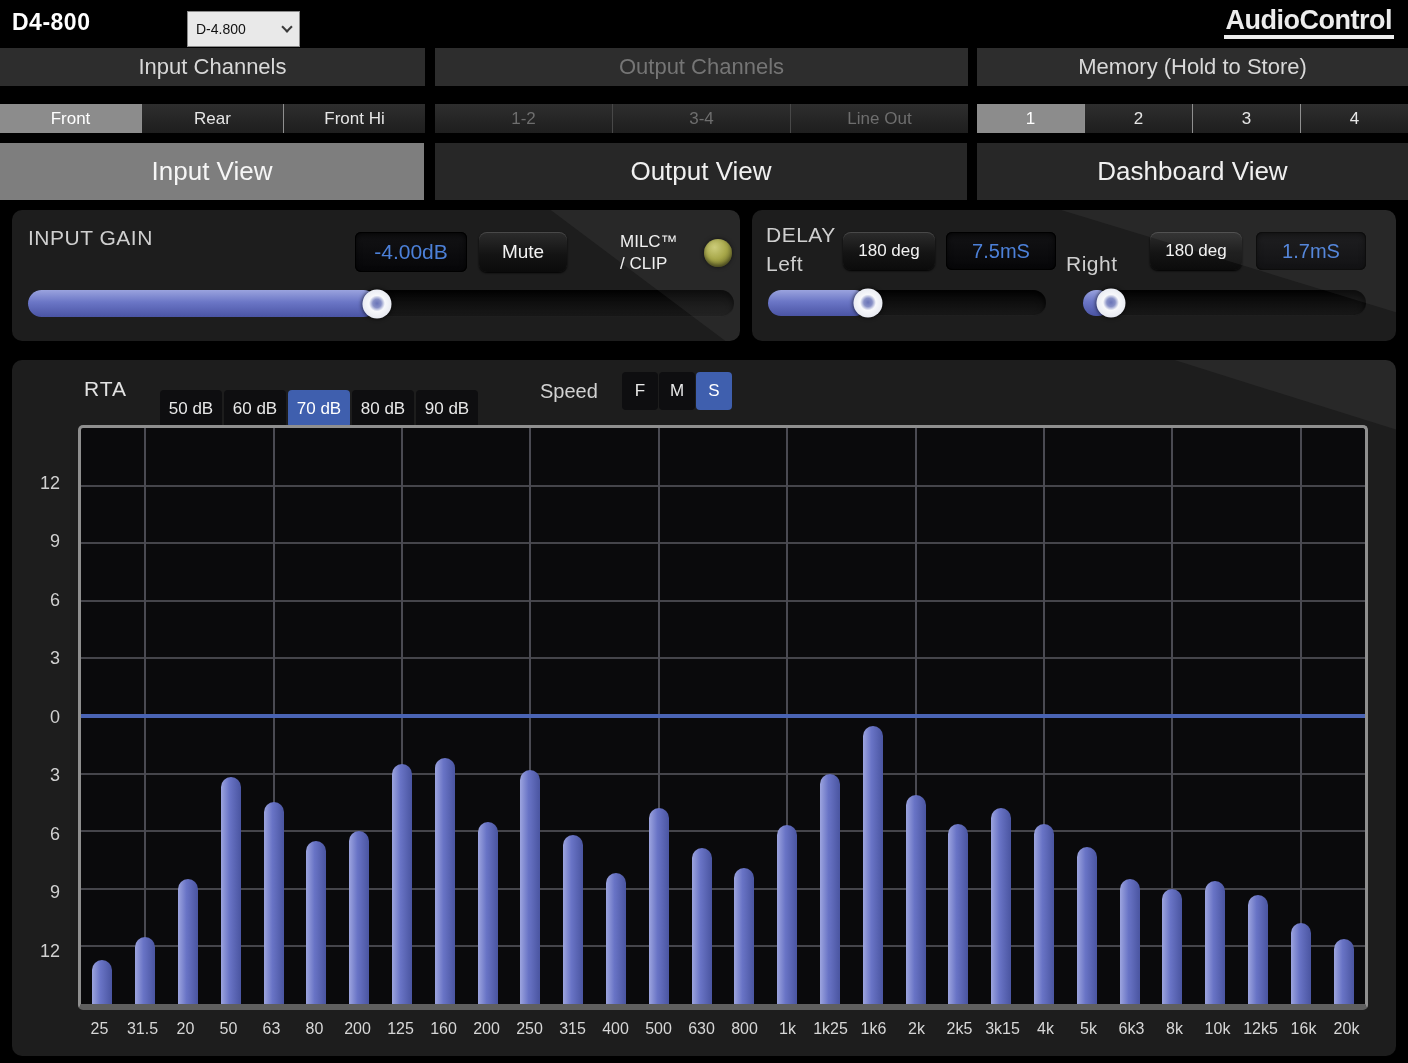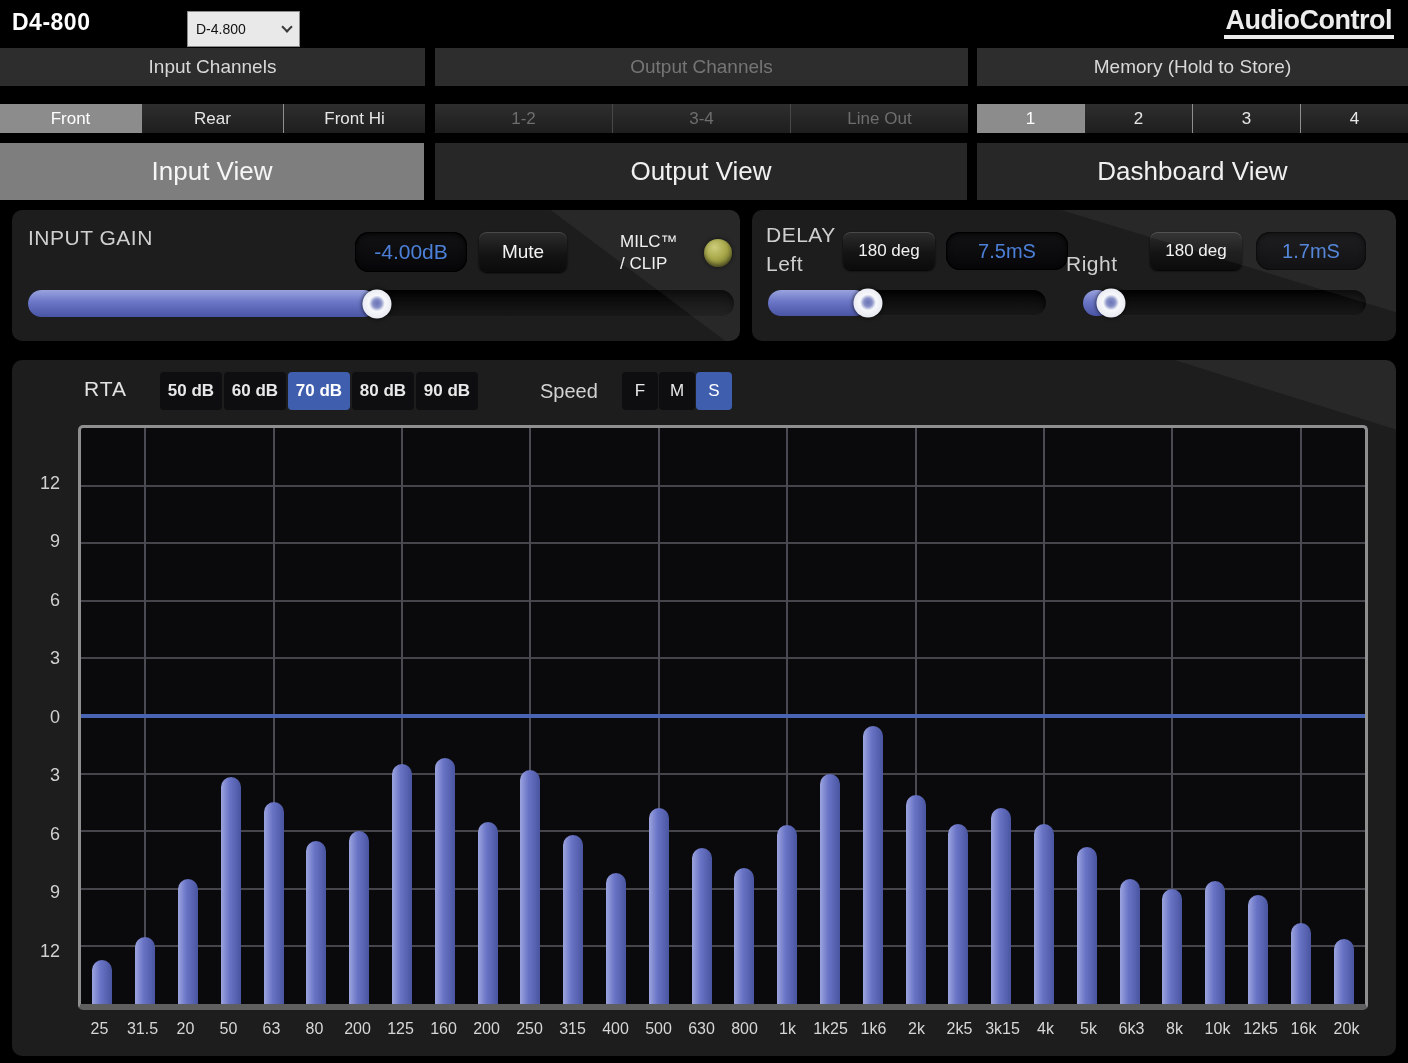--- a/index.html
+++ b/index.html
@@ -15,21 +15,21 @@
   .chev { width:8px; height:8px; border-right:2px solid #3a3a3a; border-bottom:2px solid #3a3a3a;
           transform:rotate(45deg); margin-top:-4px; }
   .logo { position:absolute; right:14px; top:6px; font-size:27px; font-weight:bold; color:#ececec;
           letter-spacing:-0.5px; border-bottom:4px solid #ececec; padding:0 2px 1px; line-height:1.05; }
 
   
   .section { position:absolute; top:48px; }
   .sec-input  { left:0;     width:425px; }
   .sec-output { left:435px; width:533px; }
   .sec-memory { left:977px; width:431px; }
-  .section-header { height:38px; background:#2d2d2d; color:#d8d8d8; font-size:19px;
+  .section-header { height:38px; background:#2d2d2d; color:#d8d8d8; font-size:22px;
                     display:flex; align-items:center; justify-content:center; }
   .sec-output .section-header { color:#757575; }
   .btn-row { display:flex; height:45px; margin-top:2px; }
   .chan-btn { flex:1; background:linear-gradient(#2e2e2e,#1e1e1e); color:#e6e6e6; font-size:17px;
               display:flex; align-items:center; justify-content:center; border-right:1px solid #8f8f8f; cursor:default;margin-top:16px; }
   .btn-row .chan-btn:last-child { border-right:none; }
   .chan-btn.sel { background:#8c8c8c; color:#fff; }
   .sec-output .chan-btn { color:#6e6e6e; border-right:1px solid #484848; }
 
   
@@ -42,21 +42,21 @@
   
   .panel { position:absolute; background:#1d1d1d; border-radius:10px; }
   .panel::after { content:""; position:absolute; inset:0; border-radius:10px; pointer-events:none;
                   background:rgba(255,255,255,0.05); clip-path:var(--sheen); }
   .panel-gain  { left:12px;  top:210px; width:728px;  height:131px; --sheen:polygon(74% 0, 100% 0, 100% 100%, 98% 100%); }
   .panel-delay { left:752px; top:210px; width:644px;  height:131px; --sheen:polygon(48% 0, 100% 0, 100% 78%); }
   .panel-rta   { left:12px;  top:360px; width:1384px; height:696px; --sheen:polygon(84% 0, 100% 0, 100% 10%); }
 
   .panel-label { position:absolute; font-size:21px; color:#cfcfcf; letter-spacing:.5px; }
 
-  .value-box { position:absolute; background:linear-gradient(#131315,#060608); border-radius:14px;
+  .value-box { position:absolute; background:linear-gradient(#131315,#060608); border-radius:6px;
                box-shadow:inset 0 2px 6px rgba(0,0,0,.95), inset 0 0 0 1px #000;
                display:flex; align-items:center; justify-content:center;
                color:#4c80d8; font-size:21px; }
   .dark-btn { position:absolute; background:linear-gradient(#2c2c2c 0%,#141414 55%,#0b0b0b 100%);
               border-radius:8px; box-shadow:inset 0 1px 0 rgba(255,255,255,.14), 0 1px 2px #000;
               display:flex; align-items:center; justify-content:center; color:#f2f2f2; font-size:19px; cursor:default; }
 
   
   .slider { position:absolute; height:27px; background:linear-gradient(#050505,#191919); border-radius:14px;
             box-shadow:inset 0 3px 6px rgba(0,0,0,.85), inset 0 -1px 0 rgba(255,255,255,.05); cursor:default; }
@@ -66,21 +66,21 @@
                   background:radial-gradient(circle at 50% 48%, #6a74b8 0%, #8790c6 20%, #f7f8fb 38%, #e9ebf2 68%, #aab0c2 100%);
                   box-shadow:0 0 4px rgba(0,0,0,.9); }
 
   .led { position:absolute; width:28px; height:28px; border-radius:50%;
          background:radial-gradient(circle at 38% 30%, #caca74 0%, #a3a340 45%, #6e6e22 80%, #3f3f10 100%);
          box-shadow:0 0 4px rgba(0,0,0,.8), inset 0 -2px 4px rgba(0,0,0,.5); }
   .milc { position:absolute; font-size:17px; color:#f0f0f0; line-height:1.3; }
 
   
   .rta-title { position:absolute; left:72px; top:17px; font-size:21px; color:#e2e2e2; letter-spacing:1px; }
-  .db-group { position:absolute; left:148px; top:12px; display:flex; gap:2px;font-weight:bold; }
+  .db-group { position:absolute; left:148px; top:30px; display:flex; gap:2px; }
   .rta-btn { width:62px; height:38px; background:#0e0e10; border-radius:4px; color:#e8e8e8; font-size:17px;
              display:flex; align-items:center; justify-content:center; cursor:default; }
   .rta-btn.sel { background:#3f5fae; color:#fff; }
   .speed-label { position:absolute; left:528px; top:20px; font-size:20px; color:#d2d2d2; }
   .speed-group { position:absolute; left:610px; top:12px; display:flex; gap:1px; }
   .speed-group .rta-btn { width:36px; }
 
   
   .y-axis { position:absolute; left:0; top:65px; width:56px; height:585px; }
   .y-tick { position:absolute; right:8px; width:40px; text-align:right; font-size:18px; color:#d0d0d0; }
@@ -151,21 +151,21 @@
     <div class="slider" style="left:16px; top:80px; width:706px;">
       <div class="slider-fill" style="width: 49.4%;"></div>
       <div class="slider-thumb" style="left: 49.4%;"></div>
     </div>
   </div>
 
   <div class="panel panel-delay">
     <div class="panel-label" style="left:14px; top:13px;">DELAY</div>
     <div class="panel-label" style="left:14px; top:42px;">Left</div>
     <div class="dark-btn" style="left:91px; top:22px; width:92px; height:38px; font-size:17px;">180 deg</div>
-    <div class="value-box" style="left:194px; top:22px; width:122px; height:38px; font-size:20px;">7.5mS</div>
+    <div class="value-box" style="left:194px; top:22px; width:110px; height:38px; font-size:20px;">7.5mS</div>
     <div class="panel-label" style="left:314px; top:42px;">Right</div>
     <div class="dark-btn" style="left:398px; top:22px; width:92px; height:38px; font-size:17px;">180 deg</div>
     <div class="value-box" style="left:504px; top:22px; width:110px; height:38px; font-size:20px;">1.7mS</div>
     <div class="slider" style="left:16px; top:80px; width:278px; height:26px;">
       <div class="slider-fill" style="width: 36%;"></div>
       <div class="slider-thumb" style="left: 36%;"></div>
     </div>
     <div class="slider" style="left:331px; top:80px; width:283px; height:26px;">
       <div class="slider-fill" style="width: 10%;"></div>
       <div class="slider-thumb" style="left: 10%;"></div>

